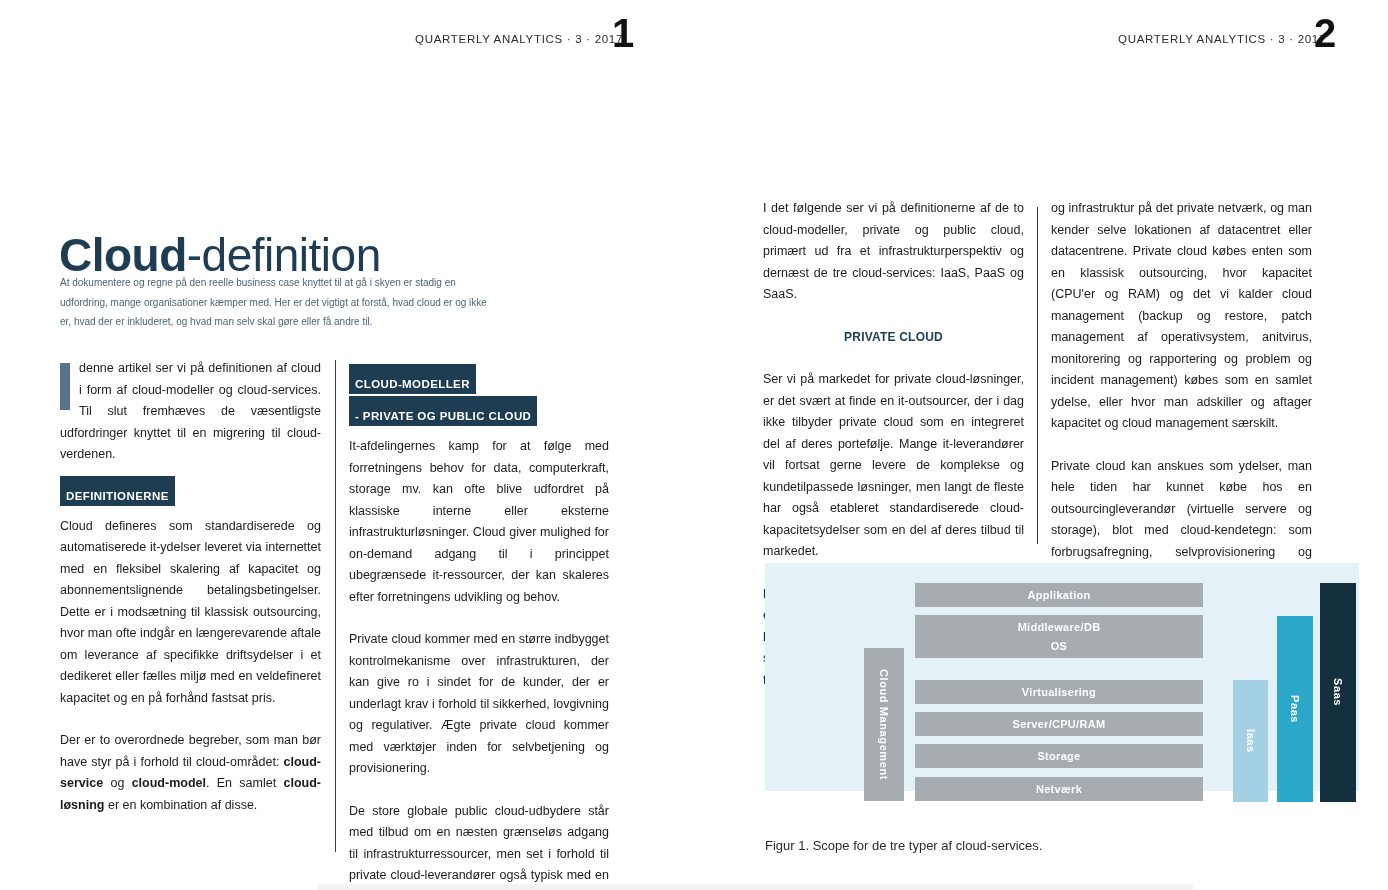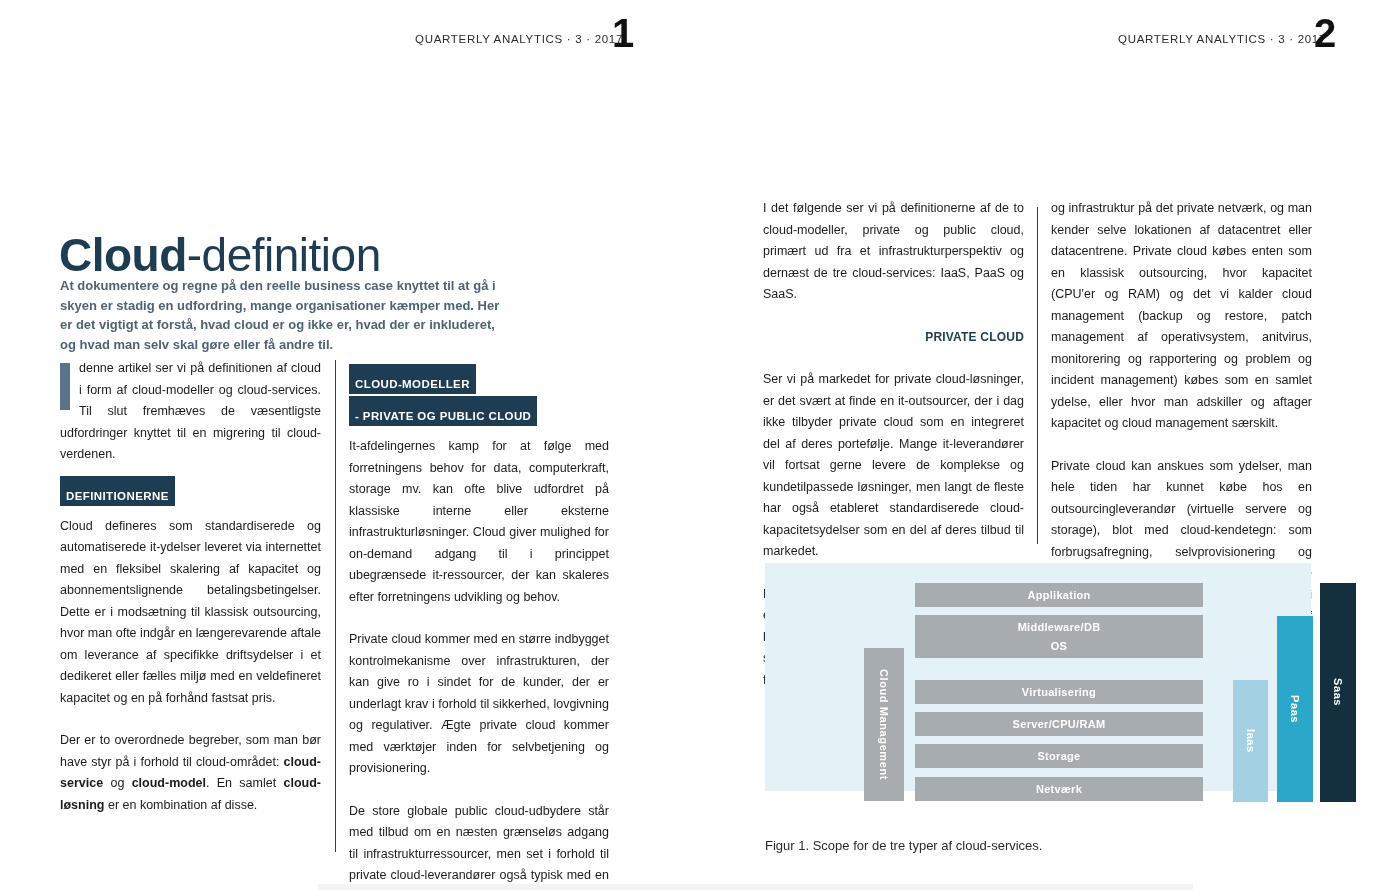--- a/index.html
+++ b/index.html
@@ -10,44 +10,44 @@
   }
   
   .pub-label{position:absolute;top:33px;font-size:11.5px;letter-spacing:.7px;color:#2b2b2b;white-space:nowrap;}
   .page-num{position:absolute;top:13px;font-size:40px;font-weight:900;color:#111;width:40px;text-align:center;line-height:1;}
   .pub-label.p1{left:415px;} .page-num.p1{left:603px;}
   .pub-label.p2{left:1118px;} .page-num.p2{left:1305px;}
 
   
   .article-title{position:absolute;left:59px;top:199px;font-size:46px;line-height:1.1;color:#1e3c52;letter-spacing:-.5px;font-weight:300;white-space:nowrap;}
   .article-title .tb{font-weight:700;}
-  .article-intro{position:absolute;left:60px;top:263px;width:440px;font-size:13px;font-weight:700;line-height:19.5px;color:#4e6476;}
+  .article-intro{position:absolute;left:60px;top:263px;width:440px;font-size:10px;font-weight:400;line-height:19.5px;color:#4e6476;}
 
   
   .col{position:absolute;font-size:12.5px;line-height:21.5px;text-align:justify;}
   .col p{margin:0 0 21px 0;}
   .col-1a{left:60px;top:358px;width:261px;}
   .col-1b{left:349px;top:358px;width:260px;}
   .col-2a{left:763px;top:198px;width:261px;}
   .col-2b{left:1051px;top:198px;width:261px;}
   .vdivider{position:absolute;width:1px;background:#3c3c3c;}
   .vd1{left:335px;top:360px;height:492px;}
   .vd2{left:1037px;top:207px;height:337px;}
 
   .dropcap-bar{float:left;width:10px;height:47px;background:#5b7388;margin:5px 9px 0 0;}
 
   .box-heading{display:inline-block;background:#1e3c52;color:#fff;font-weight:700;font-size:11.5px;letter-spacing:.4px;line-height:13px;padding:14px 6px 3px 6px;}
   .hgroup{margin:0 0 8px 0;}
   .hgroup .box-heading{margin-bottom:2px;}
   .lead{margin-bottom:10px !important;}
-  .inline-heading{color:#1e4052;font-weight:700;font-size:12px;letter-spacing:.2px;margin:0 0 6px 0;text-align:right;}
+  .inline-heading{color:#1e4052;font-weight:700;font-size:12px;letter-spacing:.2px;margin:0 0 6px 0;text-align:center;}
   .bold{font-weight:700;}
 
   
-  .figure-panel{position:absolute;left:765px;top:563px;width:546px;height:228px;background:#e4f1f7;}
+  .figure-panel{position:absolute;left:765px;top:563px;width:546px;height:228px;background:#e4f1f7;padding-left:48px;}
   .layer{position:absolute;left:150px;width:288px;height:24px;background:#a7acb1;color:#fff;font-weight:700;font-size:11px;letter-spacing:.3px;text-align:center;line-height:24px;}
   .layer:nth-of-type(1){top:20px;} .layer:nth-of-type(2){top:52px;}
   .layer:nth-of-type(3){top:71px;} .layer:nth-of-type(4){top:117px;}
   .layer:nth-of-type(5){top:149px;} .layer:nth-of-type(6){top:181px;}
   .layer:nth-of-type(7){top:214px;}
   .vbar{position:absolute;color:#fff;font-weight:700;font-size:11px;letter-spacing:.6px;
         writing-mode:vertical-rl;text-align:center;display:flex;align-items:center;justify-content:center;}
   .bar-mgmt{left:99px;top:85px;width:40px;height:153px;background:#a7acb1;}
   .bar-iaas{left:468px;top:117px;width:35px;height:122px;background:#a3d0e2;}
   .bar-paas{left:512px;top:53px;width:36px;height:186px;background:#2ba8c9;}

